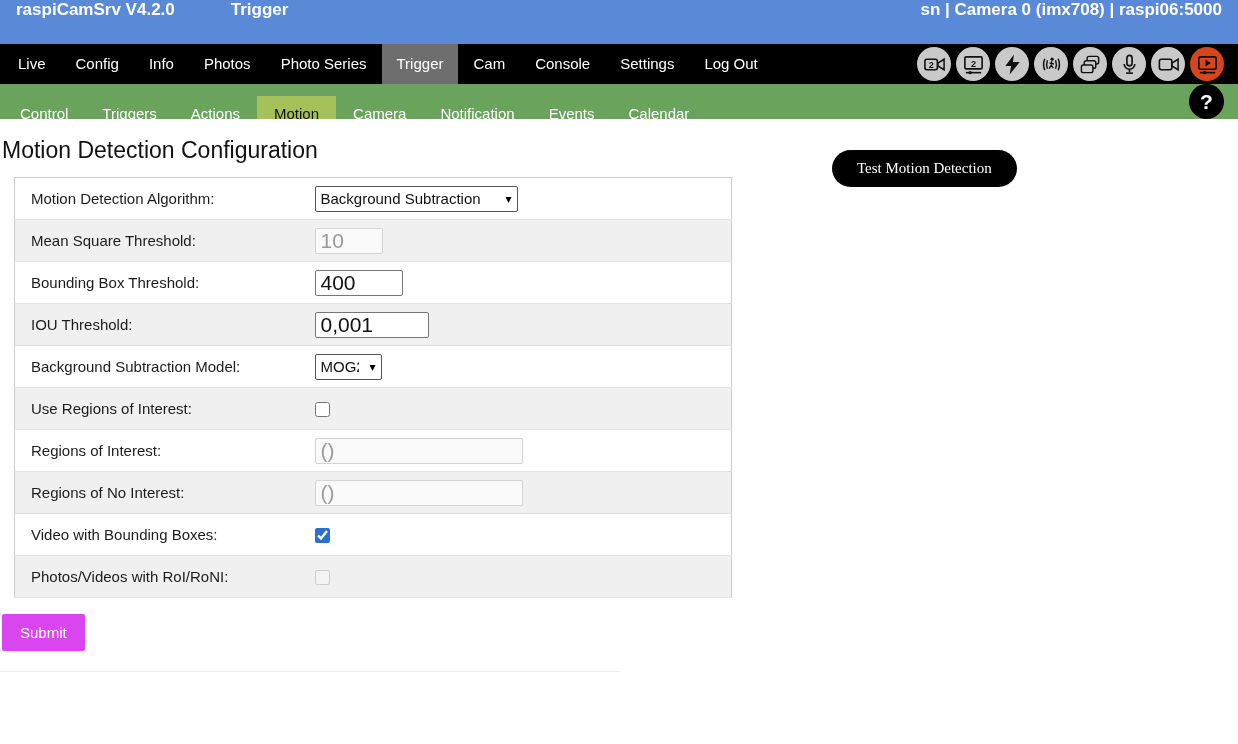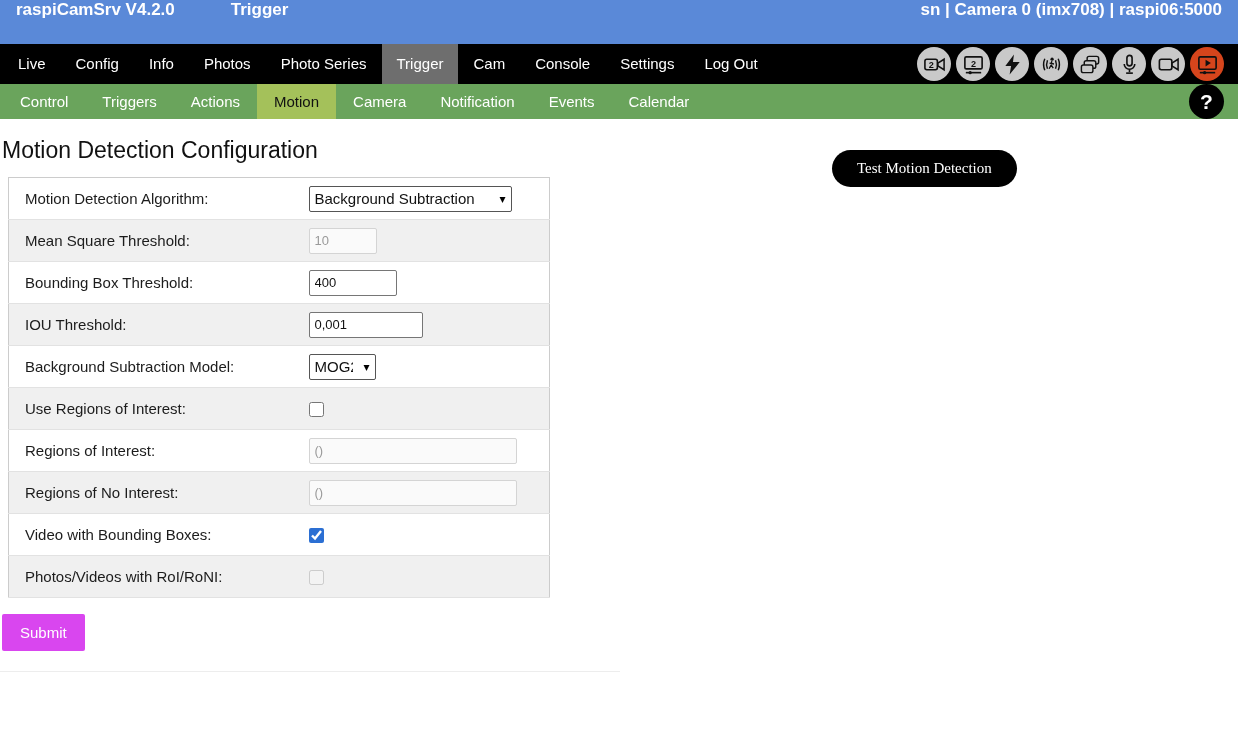--- a/index.html
+++ b/index.html
@@ -17,42 +17,42 @@
   .mn-items { display:flex; }
   .mn-item { color:#fff; font-size:15px; line-height:40px; padding:0 15px; cursor:pointer; text-decoration:none; }
   .mn-item.active { background:#6e6e6e; }
   .iconbar { margin-left:auto; display:flex; align-items:center; gap:5px; padding-right:14px; }
   .hicon { width:34px; height:34px; border-radius:50%; background:#c9c9c9;
     display:flex; align-items:center; justify-content:center; cursor:pointer; flex:none; }
   .hicon svg { width:23px; height:23px; display:block; }
 
   
   .subnav { height:35px; background:#6aa45c; display:flex; align-items:stretch; padding-left:3px; }
-  .sn-items { display:flex; }
+  .sn-items { display:flex;margin-top:12px; }
   .sn-item { color:#fff; font-size:15px; line-height:35px; padding:0 17px; cursor:pointer; text-decoration:none; }
   .sn-item.active { background:#a4c15a; color:#111; }
   .help-circle { margin-left:auto; margin-right:14px; align-self:center;
     width:35px; height:35px; border-radius:50%; background:#000; color:#fff;
     font-size:21px; font-weight:bold; display:flex; align-items:center; justify-content:center; cursor:pointer; }
 
   
   main { position:relative; width:1238px; }
   h1 { font-size:23px; font-weight:400; color:#111; margin:18px 0 13px 2px; }
   .pill-btn { position:absolute; left:832px; top:13px; height:37px; padding:0 25px;
     background:#000; color:#fff; border:none; border-radius:19px; font-size:15px;
     font-family:Liberation Serif, serif; cursor:pointer; }
 
-  table.cfg { margin-left:8px; width:542px; border-collapse:collapse;
+  table.cfg { margin-left:14px; width:718px; border-collapse:collapse;
     border:1px solid #cccccc; font-size:15px; color:#1c1c1c; }
   table.cfg tr { border-bottom:1px solid #e2e2e2; }
   table.cfg tr:nth-child(even) { background:#f0f0f0; }
   td.lbl { width:300px; padding-left:16px; height:42px; }
   td.ctl { padding:0; }
 
-  input[type=text] { font-family:inherit; font-size:13px; height:26px; padding:2px 5px;
+  input[type=text] { font-family:inherit; font-size:21px; height:26px; padding:2px 5px;
     border:1px solid #767676; border-radius:2px; background:#fff; color:#111; vertical-align:middle; }
   input[type=text]:disabled { background:#fafafa; border-color:#d4d4d4; color:#9a9a9a; }
   input[type=checkbox] { width:15px; height:15px; accent-color:#2b6fd3; vertical-align:middle; cursor:pointer; }
   input[type=checkbox]:disabled { cursor:default; }
 
   .selwrap { position:relative; display:inline-block; vertical-align:middle; }
   .selwrap select { appearance:none; -webkit-appearance:none; font-family:inherit; font-size:15px;
     height:26px; padding:1px 22px 1px 5px; border:1px solid #555; border-radius:2px;
     background:#fff; color:#111; cursor:pointer; }
   .selwrap::after { content:"▾"; position:absolute; right:6px; top:50%; transform:translateY(-52%);

